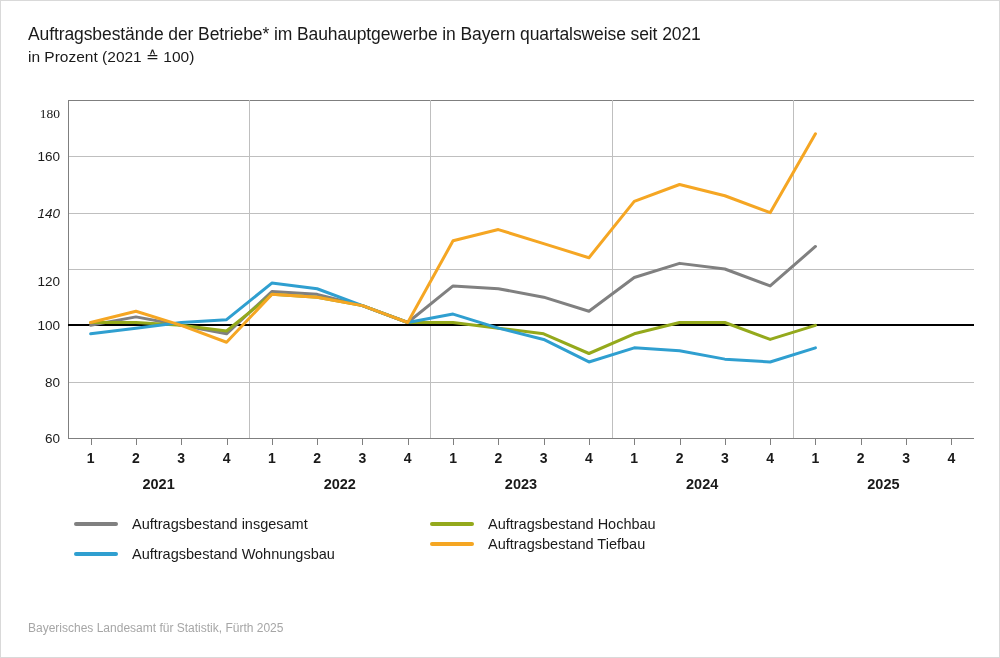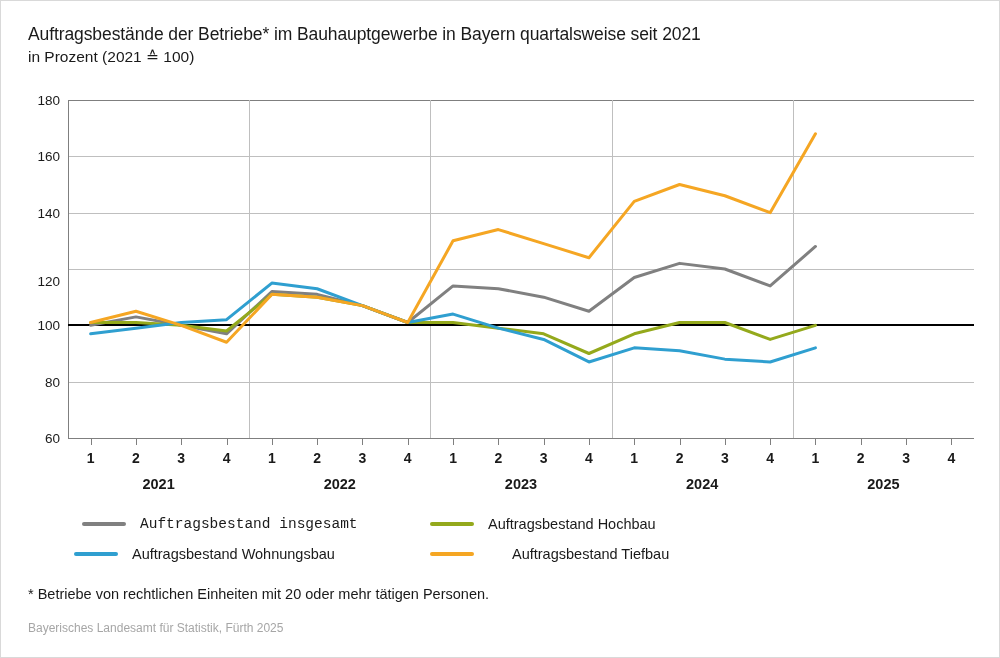--- a/index.html
+++ b/index.html
@@ -189,23 +189,23 @@
   <div class="frame-border"></div>
 
   <div class="title">Auftragsbestände der Betriebe* im Bauhauptgewerbe in Bayern quartalsweise seit 2021</div>
   <div class="subtitle">in Prozent (2021 ≙ 100)</div>
 
   <div id="ylabels">
       <div class="ytick-label" style="top: 338px;">60</div>
       <div class="ytick-label" style="top: 281.667px;">80</div>
       <div class="ytick-label" style="top: 225px;">100</div>
       <div class="ytick-label" style="top: 181px;">120</div>
-      <div class="ytick-label" style="top: 112.667px;">140</div>
+      <div class="ytick-label" style="top: 112.667px; font-style: italic;">140</div>
       <div class="ytick-label" style="top: 56.3333px;">160</div>
-      <div class="ytick-label" style="top: 0px;">180</div>
+      <div class="ytick-label" style="top: 14px; font-family: Liberation Serif, serif;">180</div>
     </div>
   <div id="plot">
       <div class="grid-line" style="top: 338px;"></div>
       <div class="grid-line" style="top: 281.667px;"></div>
       <div class="grid-line" style="top: 225.333px;"></div>
       <div class="grid-line" style="top: 169px;"></div>
       <div class="grid-line" style="top: 112.667px;"></div>
       <div class="grid-line" style="top: 56.3333px;"></div>
       <div class="grid-line top-line" style="top: 0px;"></div>
       <div class="axis-left"></div>
@@ -264,33 +264,32 @@
       <div class="xtick-label" style="left: 883.35px;">4</div>
       <div class="year-label" style="left: 90.6px;">2021</div>
       <div class="year-label" style="left: 271.8px;">2022</div>
       <div class="year-label" style="left: 453px;">2023</div>
       <div class="year-label" style="left: 634.2px;">2024</div>
       <div class="year-label" style="left: 815.4px;">2025</div>
       <div style="position: absolute; left: 0px; top: 0px; width: 100%; height: 1px; background: rgb(127, 127, 127);"></div>
     </div>
 
   <div id="legend">
-      <div class="legend-item" style="left: 8px; top: 0px; font-family: Liberation Mono, monospace;">
+      <div class="legend-item" style="left: 0px; top: 0px;">
         <span class="legend-swatch" style="background: rgb(128, 128, 128);"></span>
         <span class="legend-text">Auftragsbestand insgesamt</span>
       </div>
       <div class="legend-item" style="left: 356px; top: 0px;">
         <span class="legend-swatch" style="background: rgb(148, 169, 28);"></span>
         <span class="legend-text">Auftragsbestand Hochbau</span>
       </div>
       <div class="legend-item" style="left: 0px; top: 30px;">
         <span class="legend-swatch" style="background: rgb(47, 159, 208);"></span>
         <span class="legend-text">Auftragsbestand Wohnungsbau</span>
       </div>
-      <div class="legend-item" style="left: 356px; top: 30px; gap: 24px;">
+      <div class="legend-item" style="left: 356px; top: 20px;">
         <span class="legend-swatch" style="background: rgb(245, 166, 35);"></span>
         <span class="legend-text">Auftragsbestand Tiefbau</span>
       </div>
     </div>
 
-  <div class="footnote">* Betriebe von rechtlichen Einheiten mit 20 oder mehr tätigen Personen.</div>
   <div class="source">Bayerisches Landesamt für Statistik, Fürth 2025</div>
 </div>
 
 </body></html>

